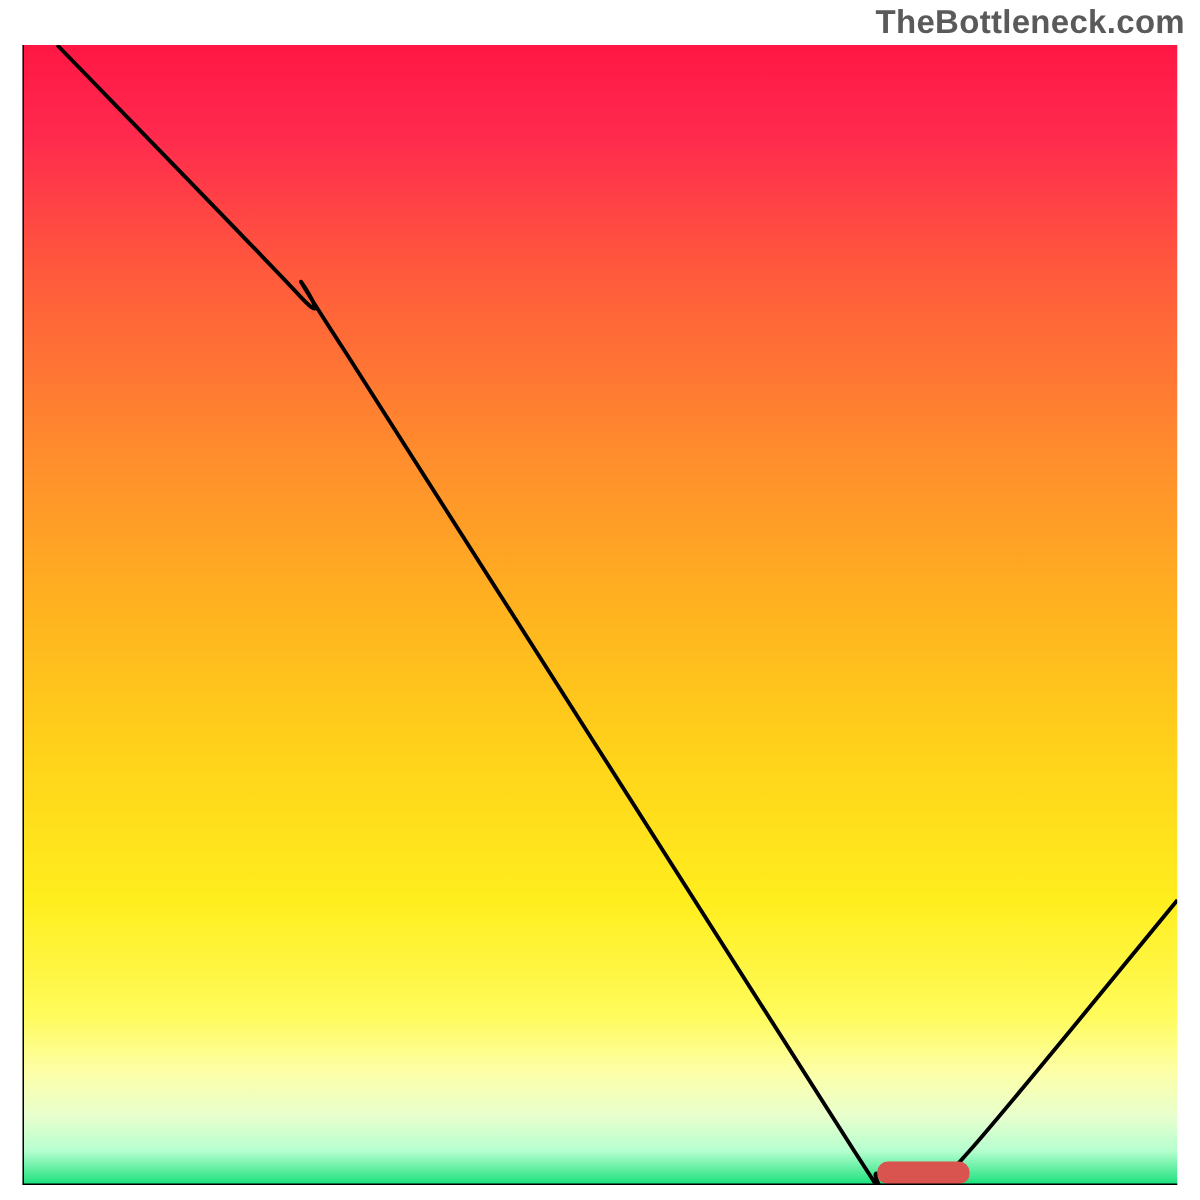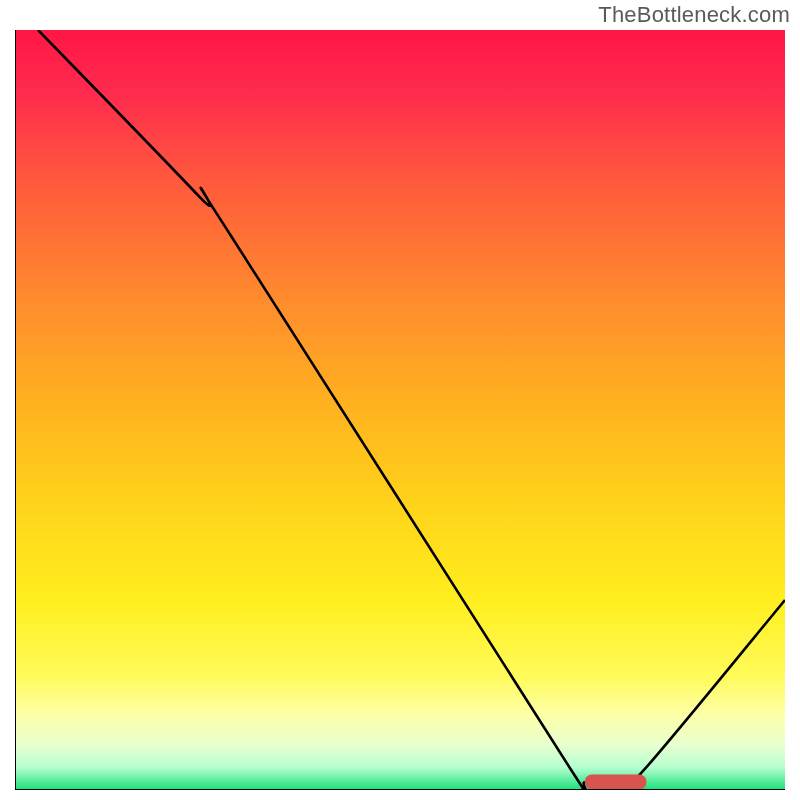--- a/index.html
+++ b/index.html
@@ -14,21 +14,21 @@
     position: relative;
     width: 800px;
     height: 800px;
   }
   .watermark {
     position: absolute;
     top: 2px;
     right: 10px;
     font-size: 22px;
     color: #5a5a5a;
-    font-weight: 400;
+    font-weight: 700;
     letter-spacing: 0.2px;
   }
   .plot-wrap {
     position: absolute;
     left: 15px;
     top: 30px;
     width: 770px;
     height: 760px;
   }
   svg { display: block; }

